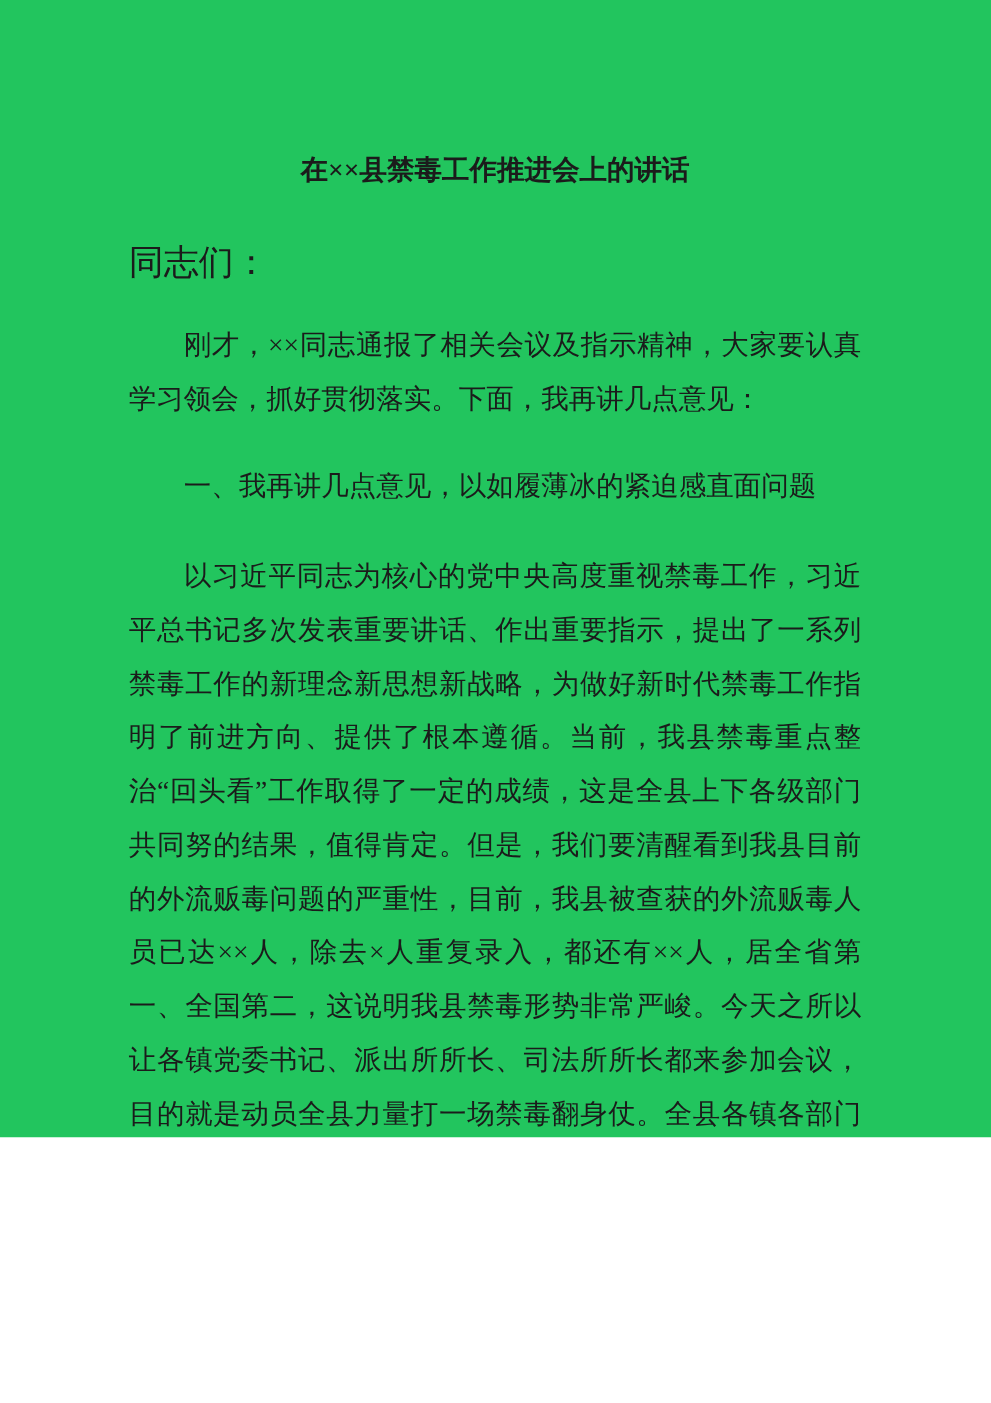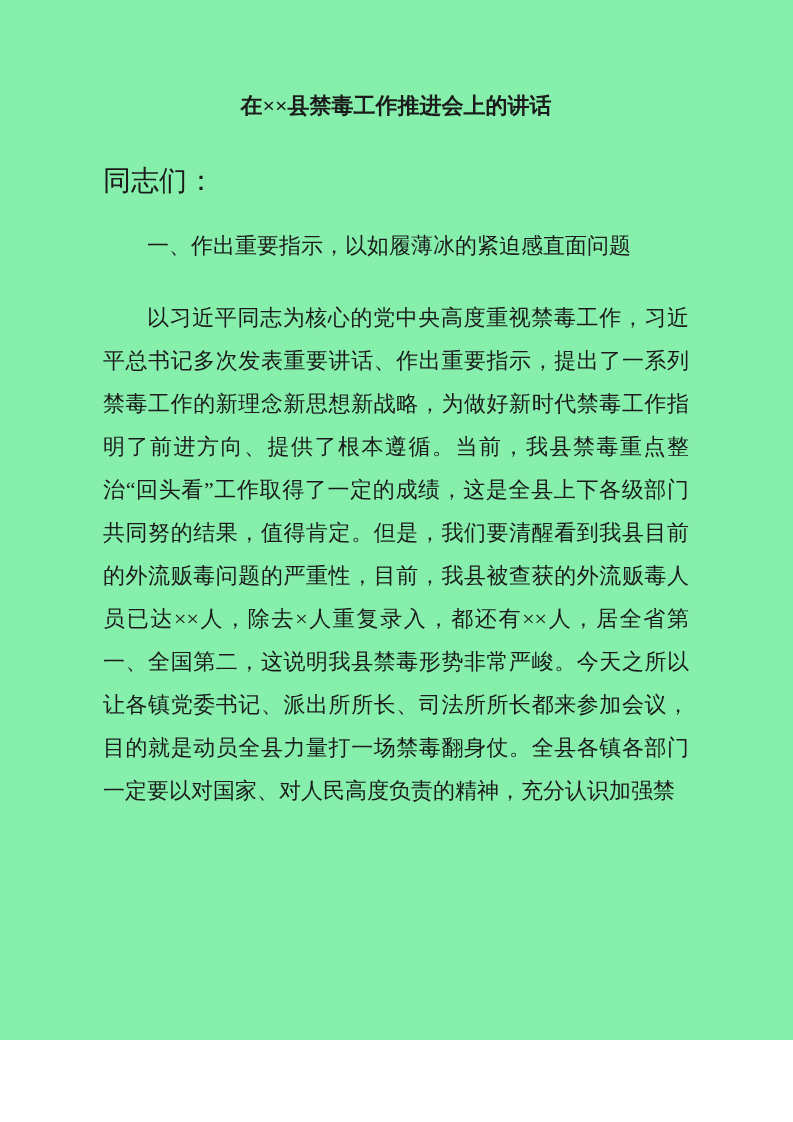--- a/index.html
+++ b/index.html
@@ -2,24 +2,24 @@
 <html><head>
 <meta charset="utf-8">
 <style>
   html, body {
     margin: 0;
     padding: 0;
     background: #ffffff;
   }
   .page {
     width: 793px;
-    height: 1040px;
-    background: #86efac;
+    height: 910px;
+    background: #22c55e;
     box-sizing: border-box;
-    padding: 84px 104px 0 103px;
+    padding: 114px 104px 0 103px;
     overflow: hidden;
     color: #1b1b1b;
     font-family: "Liberation Serif", "DejaVu Serif", serif;
   }
   .doc-title {
     font-size: 22px;
     font-weight: bold;
     text-align: center;
     line-height: 43px;
     margin: 0 0 32px 0;
@@ -50,17 +50,18 @@
   }
 </style>
 </head>
 <body>
 
 <div class="page">
   <h1 class="doc-title">在××县禁毒工作推进会上的讲话</h1>
 
   <p class="salutation">同志们：</p>
 
+  <p class="para">刚才，××同志通报了相关会议及指示精神，大家要认真学习领会，抓好贯彻落实。下面，我再讲几点意见：</p>
 
-  <h2 class="section-heading">一、作出重要指示，以如履薄冰的紧迫感直面问题</h2>
+  <h2 class="section-heading">一、我再讲几点意见，以如履薄冰的紧迫感直面问题</h2>
 
   <p class="para last">以习近平同志为核心的党中央高度重视禁毒工作，习近平总书记多次发表重要讲话、作出重要指示，提出了一系列禁毒工作的新理念新思想新战略，为做好新时代禁毒工作指明了前进方向、提供了根本遵循。当前，我县禁毒重点整治“回头看”工作取得了一定的成绩，这是全县上下各级部门共同努的结果，值得肯定。但是，我们要清醒看到我县目前的外流贩毒问题的严重性，目前，我县被查获的外流贩毒人员已达××人，除去×人重复录入，都还有××人，居全省第一、全国第二，这说明我县禁毒形势非常严峻。今天之所以让各镇党委书记、派出所所长、司法所所长都来参加会议，目的就是动员全县力量打一场禁毒翻身仗。全县各镇各部门一定要以对国家、对人民高度负责的精神，充分认识加强禁</p>
 </div>
 
 </body></html>

